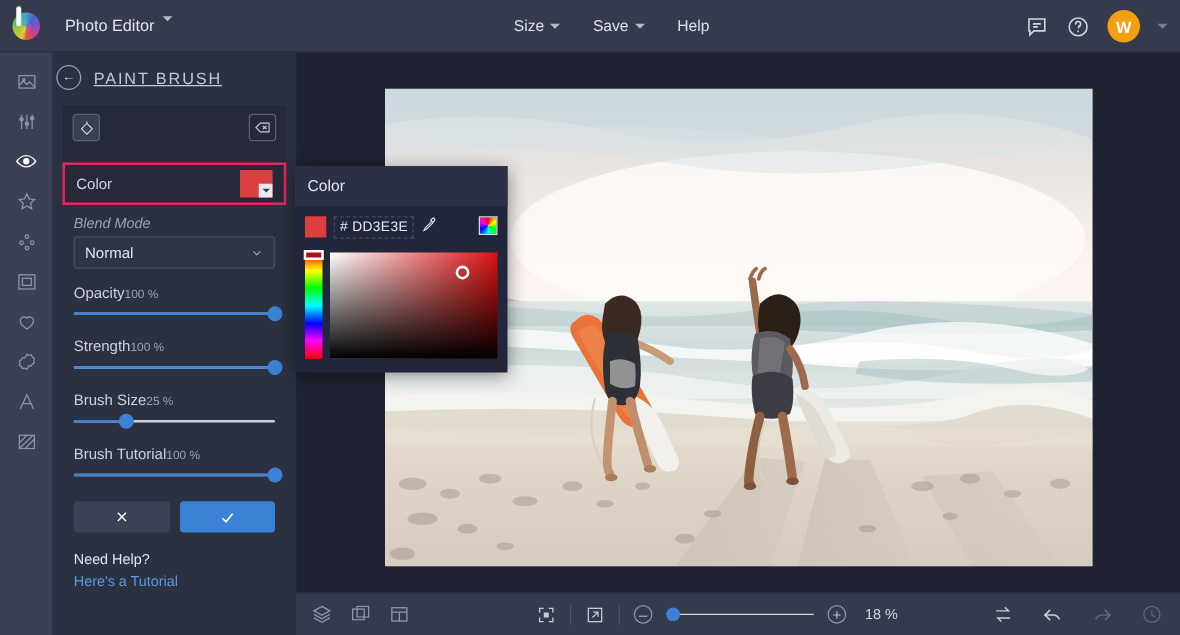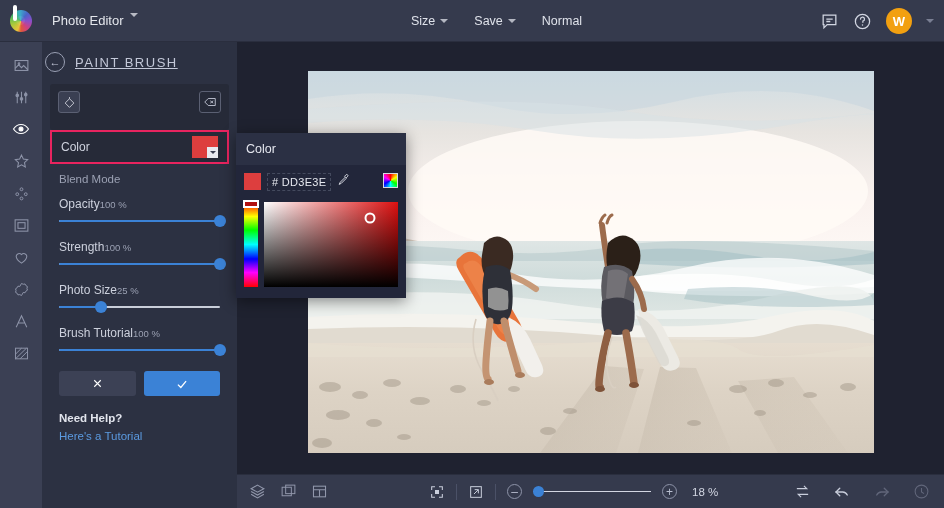--- a/index.html
+++ b/index.html
@@ -125,21 +125,21 @@
   .swatch-caret {
     position: absolute; right: 0; bottom: 0; width: 11px; height: 11px;
     background: #e8eaf0; display: flex; align-items: center; justify-content: center;
   }
   .swatch-caret i {
     width: 0; height: 0; border-left: 3px solid transparent;
     border-right: 3px solid transparent; border-top: 3.5px solid #3a3f52;
   }
 
   .field { padding: 0 17px; }
-  .field-label { font-size: 11.5px; color: #9ba1b3; margin-top: 9px; margin-bottom: 4px; }
+  .field-label { font-size: 11.5px; color: #9ba1b3; margin-top: 9px; margin-bottom: 4px; font-style: italic; }
   .select {
     height: 26px; background: #2f3445; border: 1px solid #474d61; border-radius: 3px;
     display: flex; align-items: center; justify-content: space-between;
     padding: 0 8px; font-size: 12px; color: #e2e5ed; cursor: pointer;
   }
   .slider-head {
     display: flex; align-items: baseline; justify-content: flex-start;
     margin-top: 12px;
   }
   .slider-name { font-size: 12px; color: #cdd1dd; }
@@ -157,21 +157,21 @@
   .btn-row { display: flex; gap: 8px; padding: 14px 17px 0 17px; }
   .act-btn {
     flex: 1; height: 25px; border-radius: 3px; display: flex;
     align-items: center; justify-content: center; cursor: pointer; color: #fff;
   }
   .act-cancel { background: #3c4155; }
   .act-apply { background: #3b82d6; }
   .help {
     padding: 16px 16px 0 17px;
   }
-  .help-title { font-size: 11.5px; color: #e2e5ed; font-weight: bold; }
+  .help-title { font-size: 11.5px; color: #e2e5ed; font-weight: normal; }
   .help-link { font-size: 11.5px; color: #5b9ae0; margin-top: 6px; cursor: pointer; }
 
   
   .picker {
     position: absolute; left: 236px; top: 133px; width: 170px; height: 165px;
     background: #22263a; box-shadow: 0 3px 14px rgba(0,0,0,.45);
     z-index: 40;
   }
   .picker-head {
     height: 32px; display: flex; align-items: center; padding-left: 10px;
@@ -264,21 +264,21 @@
   <div class="topbar-center">
     <div class="tb-btn">
       <span>Size</span>
       <span class="chev"></span>
     </div>
     <div class="tb-btn">
       <span>Save</span>
       <span class="chev"></span>
     </div>
     <div class="tb-btn">
-      <span>Normal</span>
+      <span>Help</span>
     </div>
   </div>
 
   <div class="topbar-right">
     <span class="ic">
       <svg width="19" height="19" viewBox="0 0 24 24" fill="none" stroke="#d2d6e2" stroke-width="1.6">
         <path d="M4 4h16v12H9l-4 4v-4H4z"></path>
           <path d="M8 9h8M8 12h5"></path>
       </svg>
     </span>
@@ -385,20 +385,26 @@
     <span class="color-label">Color</span>
     <span class="swatch">
       <span class="swatch-caret">
           <i></i>
         </span>
     </span>
   </div>
 
   <div class="field">
     <div class="field-label">Blend Mode</div>
+    <div class="select">
+      <span>Normal</span>
+      <svg width="11" height="11" viewBox="0 0 24 24" fill="none" stroke="#9ba1b3" stroke-width="2.2">
+          <path d="M6 9l6 6 6-6"></path>
+        </svg>
+    </div>
   </div>
 
   <div class="field">
     <div>
       <div class="slider-head">
         <span class="slider-name">Opacity</span>
         <span class="slider-val">100 %</span>
       </div>
       <div class="track">
         <span class="track-bg"></span>
@@ -412,21 +418,21 @@
         <span class="slider-val">100 %</span>
       </div>
       <div class="track">
         <span class="track-bg"></span>
         <span class="track-fill" style="width:100%"></span>
         <span class="knob" style="left:100%"></span>
       </div>
     </div>
     <div>
       <div class="slider-head">
-        <span class="slider-name">Photo Size</span>
+        <span class="slider-name">Brush Size</span>
         <span class="slider-val">25 %</span>
       </div>
       <div class="track">
         <span class="track-bg"></span>
         <span class="track-fill" style="width:26%"></span>
         <span class="knob" style="left:26%"></span>
       </div>
     </div>
     <div>
       <div class="slider-head">

